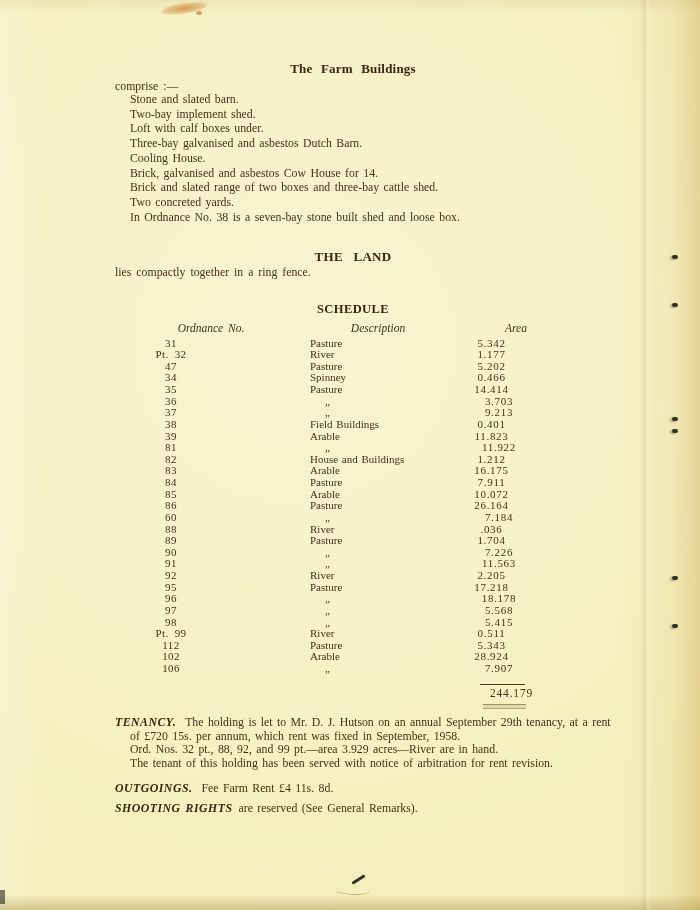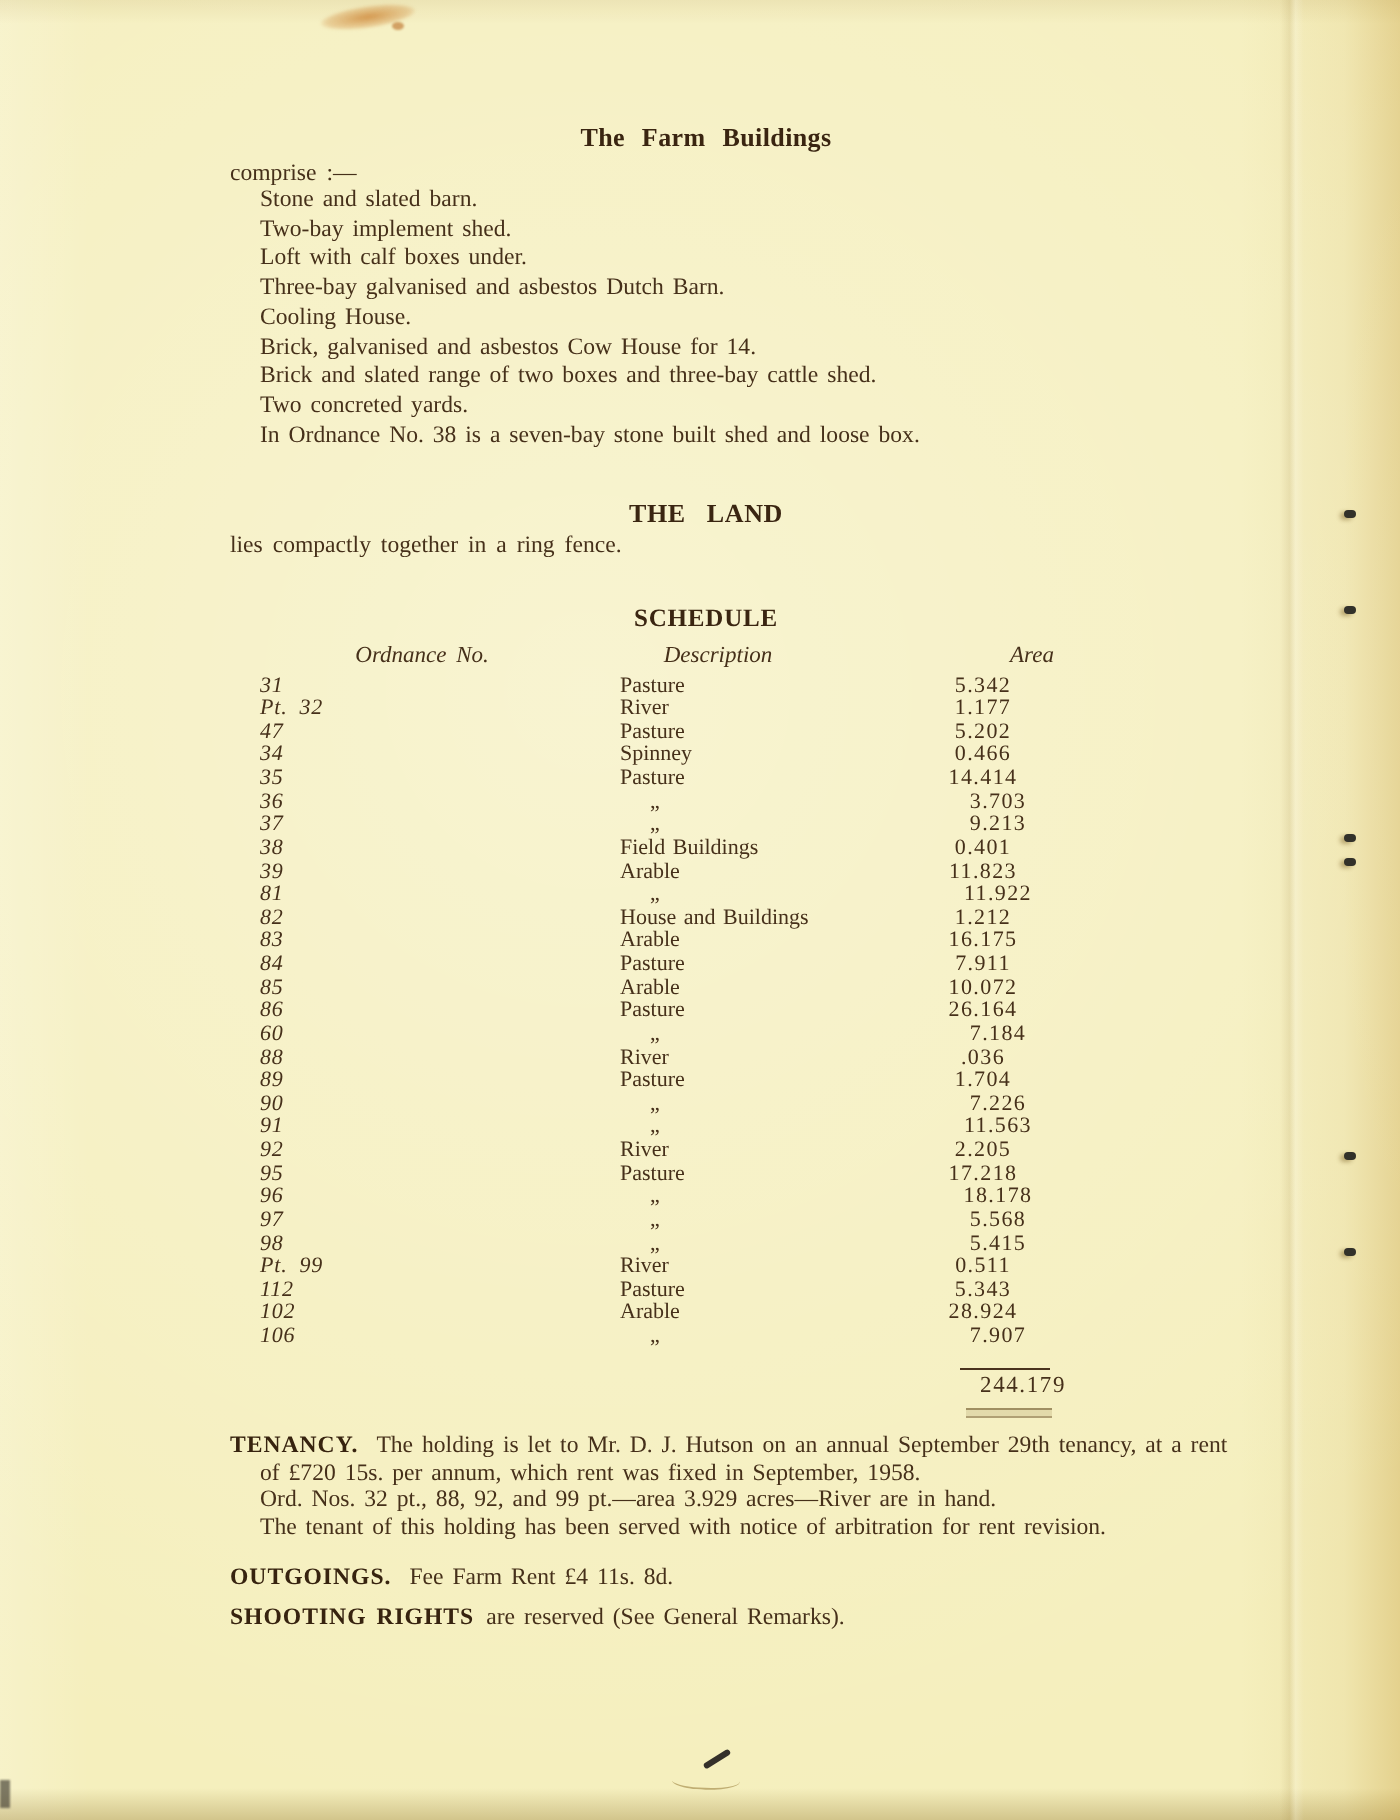--- a/index.html
+++ b/index.html
@@ -67,39 +67,39 @@
     position:absolute;left:0;top:302px;width:706px;margin:0;text-align:center;
     font-size:12.5px;font-weight:bold;letter-spacing:0.4px;color:#3a2511;
   }
 
   .table{position:absolute;left:130px;top:322px;width:403px;height:400px;font-size:11px;}
   .th{
     position:absolute;top:0;transform:translateX(-50%);
     font-style:italic;font-size:11.5px;word-spacing:2px;white-space:nowrap;padding-left:12px;
   }
   .th-ord{left:75px;}
-  .th-desc{left:223px;font-style:italic;}
+  .th-desc{left:242px;font-style:italic;}
   .th-area{left:380px;}
   .tbody{position:absolute;left:0;top:15.5px;width:403px;line-height:11.62px;}
   .srow{display:flex;white-space:nowrap;}
-  .c-ord{width:82px;text-align:left;letter-spacing:0.4px;flex:none;font-style:italic;}
+  .c-ord{width:82px;text-align:center;letter-spacing:0.4px;flex:none;}
   .pt{margin-right:6px;}
   .pt:empty{display:none;margin:0;}
   .c-desc{margin-left:98px;width:140px;text-align:left;flex:none;word-spacing:1px;}
   .ditto .c-desc{padding-left:15px;}
   .c-area{flex:1;text-align:center;letter-spacing:0.7px;}
   .total-rule{position:absolute;left:350px;top:362px;width:45px;border-top:1.2px solid #4a331e;}
   .total{position:absolute;right:0;top:365px;width:90px;text-align:right;font-size:11.5px;letter-spacing:0.8px;}
   .total-drule{
     position:absolute;left:353px;top:382px;width:43px;height:2.5px;
     border-top:1px solid #a08f62;border-bottom:1px solid #b0a074;background:rgba(170,150,100,0.25);
   }
 
   .para{position:absolute;left:115px;font-size:11.8px;word-spacing:1.5px;white-space:nowrap;}
-  .para b{color:#37230f;letter-spacing:0.5px;margin-right:9px;}
+  .para b{color:#37230f;letter-spacing:0.5px;margin-right:9px;font-style:italic;}
   .tenancy{top:716px;line-height:13.6px;}
   .tenancy .cont{padding-left:15px;}
   .outgoings{top:781px;}
   .shooting{top:801px;}
   .shooting b{margin-right:6px;margin-top:36px;}
 </style>
 </head>
 <body>
 
 <div class="page">

